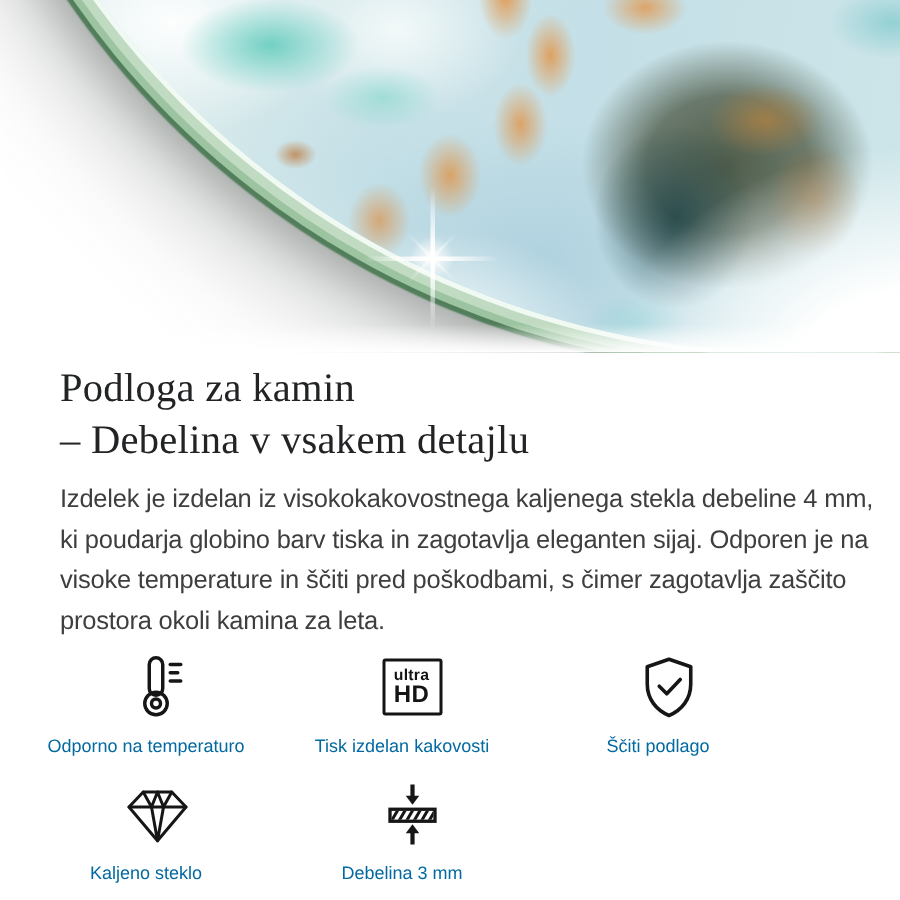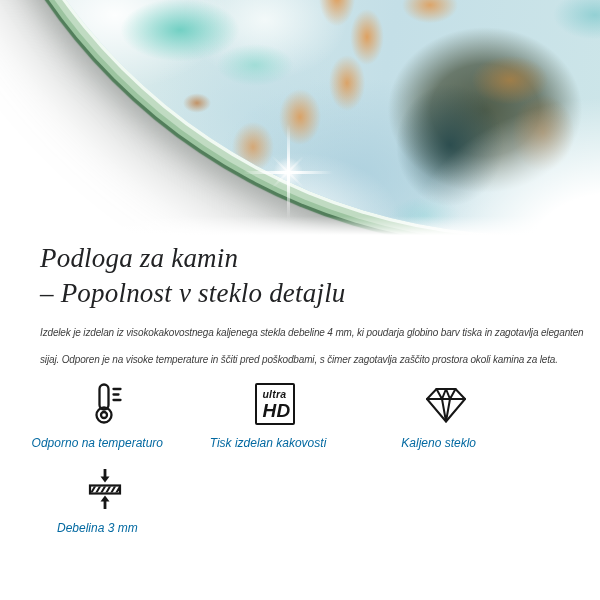--- a/index.html
+++ b/index.html
@@ -1,19 +1,19 @@
 <!DOCTYPE html>
 <html lang="sl"><head>
 <meta charset="utf-8">
 <style>
   * { margin:0; padding:0; box-sizing:border-box; }
   html,body { background:#fff; }
   body { width:600px; height:600px; overflow:hidden;
          font-family:"Liberation Sans","DejaVu Sans",sans-serif; }
-  .page { position:relative; width:536px; height:600px; background:#fff;font-style:italic; }
+  .page { position:relative; width:536px; height:600px; background:#fff; }
 
   
   .hero { position:relative; width:600px; height:235px; overflow:hidden; background:#fff; }
   .glass-circle {
     position:absolute; left:-45px; top:-915px; width:1150px; height:1150px;
     border-radius:50%; overflow:hidden; background:#cfe6ea; z-index:1;
     box-shadow:
       -2px 3px 0 0 rgba(245,252,247,0.9),
       -6px 8px 0 0 #c0dbc2,
       -9px 12px 0 0 #9cc4a0,
@@ -60,32 +60,32 @@
   .hero-fade { position:absolute; inset:0; z-index:4; pointer-events:none;
     background:
       radial-gradient(ellipse 300px 230px at 612px 258px, #fff 28%, rgba(255,255,255,0) 70%),
       linear-gradient(to top, #fff 0%, rgba(255,255,255,0) 8%); }
 
   
   h1 { margin:6px 40px 0; font-family:"Liberation Serif","DejaVu Serif",serif;
        font-weight:400; font-size:27px; line-height:35px; color:#222325; letter-spacing:0.2px; }
   .h-line { display:block; }
   .intro { margin:8px 40px 0; width:552px; max-width:552px;
-           font-size:10px; line-height:27px; color:#3e3e3e; letter-spacing:-0.15px; }
+           font-size:17px; line-height:27px; color:#3e3e3e; letter-spacing:-0.15px; }
 
   
   .features { margin-top:8px; padding:0 12px; display:grid;
               grid-template-columns:repeat(3,1fr); row-gap:16px; }
   .feature { display:flex; flex-direction:column; align-items:center; }
   .icon-wrap { height:46px; display:flex; align-items:center; justify-content:center;margin-left:15px; }
   .f-label { margin-top:9px; font-size:12px; color:#0369a1; }
   .uhd-box { width:40px; border:2.5px solid #141414; border-radius:2px;
              padding:4px 3px 3px 5px; color:#141414; line-height:1; }
   .uhd-top { display:block; font-size:10.5px; font-weight:700; letter-spacing:0.2px; }
-  .uhd-bottom { display:block; font-size:19px; font-weight:800; margin-top:1px; letter-spacing:0.3px; }
+  .uhd-bottom { display:block; font-size:16px; font-weight:800; margin-top:1px; letter-spacing:0.3px; }
   svg { display:block; }
 </style>
 </head>
 <body>
 
 <div class="page">
 
   <section class="hero">
     <div class="glass-circle">
       <div class="art"></div>
@@ -93,21 +93,21 @@
     <div class="sparkle">
       <span class="diag d1"></span>
         <span class="diag d2"></span>
         <span class="glow"></span>
     </div>
     <div class="hero-fade"></div>
   </section>
 
   <h1>
     <span class="h-line">Podloga za kamin</span>
-    <span class="h-line">– Popolnost v steklo detajlu</span>
+    <span class="h-line">– Debelina v vsakem detajlu</span>
   </h1>
 
   <p class="intro">Izdelek je izdelan iz visokokakovostnega kaljenega stekla debeline 4 mm, ki poudarja globino barv tiska in zagotavlja eleganten sijaj. Odporen je na visoke temperature in ščiti pred poškodbami, s čimer zagotavlja zaščito prostora okoli kamina za leta.</p>
 
   <div class="features">
 
     <div class="feature">
       <div class="icon-wrap">
         <svg width="46" height="46" viewBox="0 0 46 46" fill="none" stroke="#161616" stroke-width="2.3" stroke-linecap="round" stroke-linejoin="round">
           <rect x="17.5" y="3.5" width="9" height="25" rx="4.5"></rect>
@@ -124,20 +124,29 @@
     <div class="feature">
       <div class="icon-wrap">
         <div class="uhd-box">
           <span class="uhd-top">ultra</span>
           <span class="uhd-bottom">HD</span>
         </div>
       </div>
       <div class="f-label">Tisk izdelan kakovosti</div>
     </div>
 
+    <div class="feature">
+      <div class="icon-wrap">
+        <svg width="46" height="46" viewBox="0 0 46 46" fill="none" stroke="#161616" stroke-width="2.4" stroke-linecap="round" stroke-linejoin="round">
+          <path d="M23 4.5 L37.5 9.5 V21 C37.5 31 31.5 38.5 23 42 C14.5 38.5 8.5 31 8.5 21 V9.5 Z"></path>
+          <path d="M16.5 22.5 L21.5 27.5 L30.5 18"></path>
+        </svg>
+      </div>
+      <div class="f-label">Ščiti podlago</div>
+    </div>
 
     <div class="feature">
       <div class="icon-wrap">
         <svg width="46" height="46" viewBox="0 0 46 46" fill="none" stroke="#161616" stroke-width="2" stroke-linecap="round" stroke-linejoin="round">
           <path d="M13.5 8 H32.5 L42 18 L23 40.5 L4 18 Z"></path>
           <path d="M4 18 H42"></path>
           <path d="M13.5 8 L19 18 L23 8 L27 18 L32.5 8"></path>
           <path d="M19 18 L23 40.5 M27 18 L23 40.5"></path>
         </svg>
       </div>

